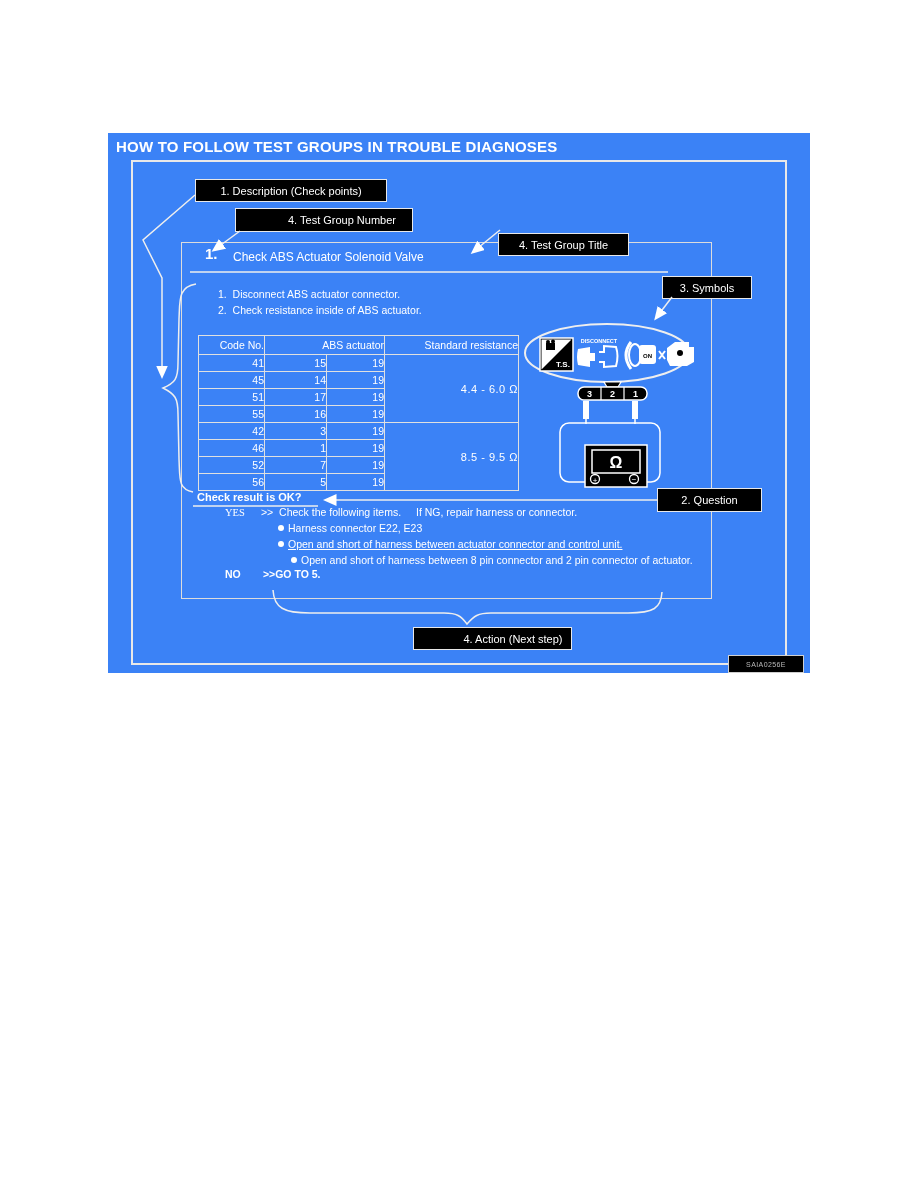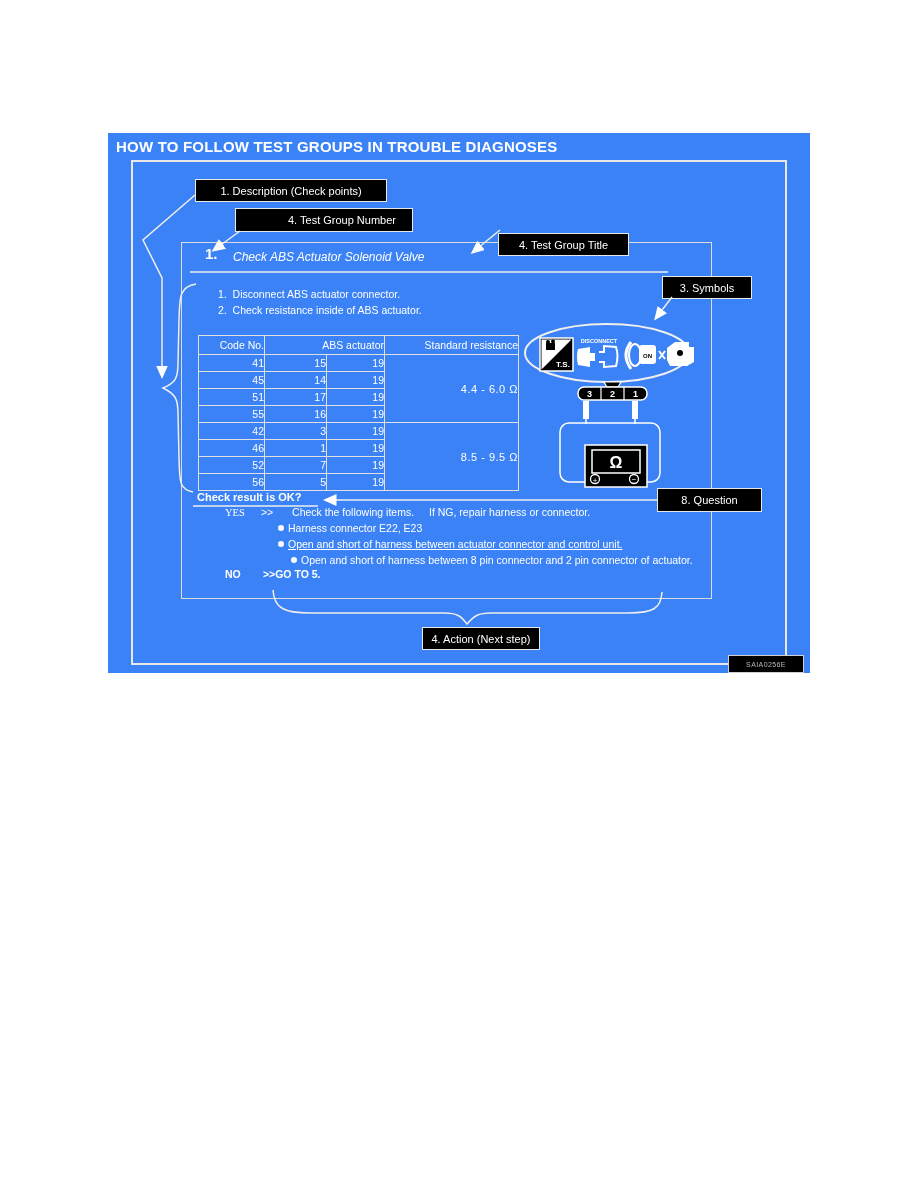--- a/index.html
+++ b/index.html
@@ -10,23 +10,23 @@
   .fig-title{left:8px;top:5px;font-size:15px;font-weight:bold;letter-spacing:.2px;white-space:nowrap;color:#fff;}
   .outer-frame{left:23px;top:27px;width:652px;height:501px;border:2px solid #e8e8e8;}
   .inner-box{left:73px;top:109px;width:529px;height:355px;border:1.5px solid #dcdcdc;}
   .callout{border:1.5px solid #e8e8e8;background:#000;color:#fff;font-size:11px;
            display:flex;align-items:center;justify-content:center;white-space:nowrap;}
   .co-desc{left:87px;top:46px;width:190px;height:21px;}
   .co-tgn{left:127px;top:75px;width:140px;height:22px;padding-left:36px;}
   .co-tgt{left:390px;top:76px;width:129px;height:21px;margin-top:24px;}
   .co-sym{left:554px;top:143px;width:88px;height:21px;}
   .co-q{left:549px;top:355px;width:103px;height:22px;}
-  .co-act{left:314px;top:494px;width:116px;height:21px;}
+  .co-act{left:305px;top:494px;width:116px;height:21px;padding-left:41px;}
   .tg-num{left:97px;top:112px;font-size:15px;font-weight:bold;}
-  .tg-title{left:125px;top:117px;font-size:12px;white-space:nowrap;font-style:italic;}
+  .tg-title{left:125px;top:117px;font-size:12px;white-space:nowrap;}
   .step{font-size:10.5px;white-space:nowrap;}
   .svg-overlay{left:0;top:0;width:702px;height:540px;pointer-events:none;}
   table.res{position:absolute;left:90px;top:202px;border-collapse:collapse;color:#fff;
             font-size:10.5px;table-layout:fixed;}
   table.res th, table.res td{border:1.5px solid #e0e0e0;padding:0;text-align:right;
             height:16px;line-height:16px;overflow:hidden;white-space:nowrap;}
   table.res th{height:18px;font-weight:normal;font-size:10.5px;}
   .res-cell{font-size:11px;letter-spacing:.5px;}
   .qa{font-size:10.5px;white-space:nowrap;color:#fff;}
   .chk{left:89px;top:358px;font-size:11px;font-weight:bold;white-space:nowrap;}
@@ -43,21 +43,21 @@
 
     <div class="abs fig-title">HOW TO FOLLOW TEST GROUPS IN TROUBLE DIAGNOSES</div>
 
     <div class="abs outer-frame"></div>
     <div class="abs inner-box"></div>
 
     <div class="abs callout co-desc">1. Description (Check points)</div>
     <div class="abs callout co-tgn">4. Test Group Number</div>
     <div class="abs callout co-tgt">4. Test Group Title</div>
     <div class="abs callout co-sym">3. Symbols</div>
-    <div class="abs callout co-q">8. Question</div>
+    <div class="abs callout co-q">2. Question</div>
     <div class="abs callout co-act">4. Action (Next step)</div>
 
     <div class="abs tg-num">1.</div>
     <div class="abs tg-title">Check ABS Actuator Solenoid Valve</div>
 
     <div class="abs step" style="left:110px;top:155px;">
       <span>1.</span>&nbsp;&nbsp;<span>Disconnect ABS actuator connector.</span>
     </div>
     <div class="abs step" style="left:110px;top:171px;">
       <span>2.</span>&nbsp;&nbsp;<span>Check resistance inside of ABS actuator.</span>
@@ -118,21 +118,21 @@
             <td>5</td>
             <td>19</td>
           </tr>
     </tbody>
       </table>
 
     <div class="abs chk">Check result is OK?</div>
     <div class="abs qa" style="left:117px;top:373px;">
       <span style="display:inline-block;width:33px;font-family:Liberation Serif, serif;">YES</span>
       <span>&gt;&gt;</span>
-      <span style="margin-left:16px;">Check the following items.</span>
+      <span style="margin-left:3px;">Check the following items.</span>
       <span style="margin-left:12px;">If NG, repair harness or connector.</span>
     </div>
     <div class="abs qa" style="left:170px;top:389px;">
       <span class="bullet"></span><span>Harness connector E22, E23</span>
     </div>
     <div class="abs qa" style="left:170px;top:405px;text-decoration:underline;">
       <span class="bullet"></span><span>Open and short of harness between actuator connector and control unit.</span>
     </div>
     <div class="abs qa" style="left:170px;top:421px;padding-left:13px;">
       <span class="bullet"></span><span>Open and short of harness between 8 pin connector and 2 pin connector of actuator.</span>

